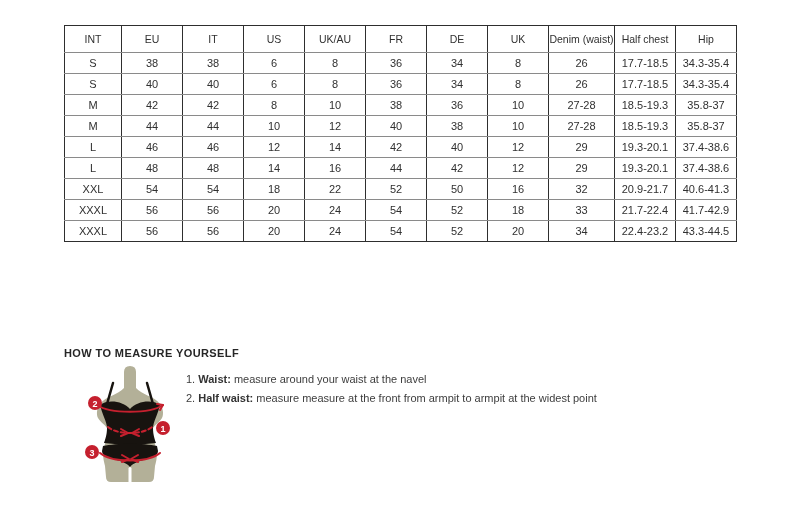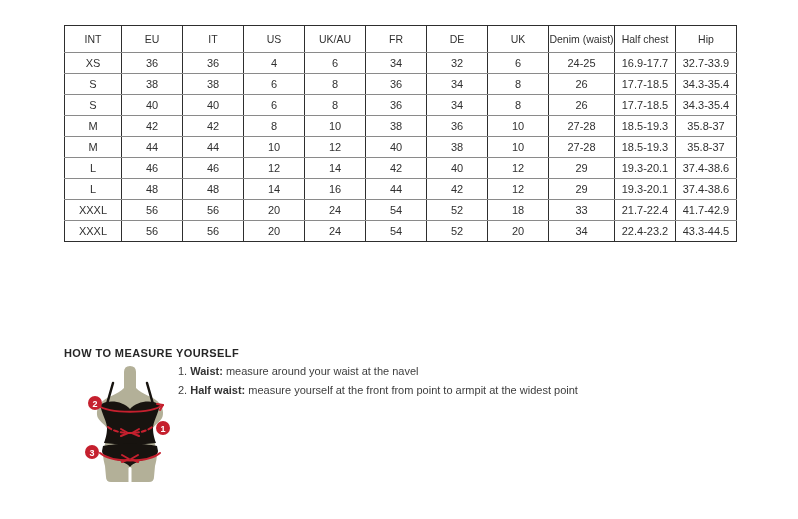--- a/index.html
+++ b/index.html
@@ -53,21 +53,21 @@
     font-size: 11px;
     font-weight: 700;
     letter-spacing: 0.4px;
     color: #262626;
     text-align: center;
   }
   .measure-list {
     position: absolute;
     left: 178px;
     top: 365px;
-    margin: 0;
+    margin: 8px;
     padding: 0;
     list-style: none;
     font-size: 11px;
     line-height: 12px;
     color: #3d3d3d;
   }
   .measure-list li { margin: 0 0 7px 0; }
   .measure-list b { font-weight: 700; color: #333333; }
 
   
@@ -115,33 +115,20 @@
           <th>FR</th>
           <th>DE</th>
           <th>UK</th>
           <th>Denim (waist)</th>
           <th>Half chest</th>
           <th>Hip</th>
         </tr>
     </thead>
     <tbody id="table-body">
         <tr>
-          <td>XS</td>
-          <td>36</td>
-          <td>36</td>
-          <td>4</td>
-          <td>6</td>
-          <td>34</td>
-          <td>32</td>
-          <td>6</td>
-          <td>24-25</td>
-          <td>16.9-17.7</td>
-          <td>32.7-33.9</td>
-        </tr>
-        <tr>
           <td>S</td>
           <td>38</td>
           <td>38</td>
           <td>6</td>
           <td>8</td>
           <td>36</td>
           <td>34</td>
           <td>8</td>
           <td>26</td>
           <td>17.7-18.5</td>
@@ -204,20 +191,33 @@
           <td>48</td>
           <td>48</td>
           <td>14</td>
           <td>16</td>
           <td>44</td>
           <td>42</td>
           <td>12</td>
           <td>29</td>
           <td>19.3-20.1</td>
           <td>37.4-38.6</td>
+        </tr>
+        <tr>
+          <td>XXL</td>
+          <td>54</td>
+          <td>54</td>
+          <td>18</td>
+          <td>22</td>
+          <td>52</td>
+          <td>50</td>
+          <td>16</td>
+          <td>32</td>
+          <td>20.9-21.7</td>
+          <td>40.6-41.3</td>
         </tr>
         <tr>
           <td>XXXL</td>
           <td>56</td>
           <td>56</td>
           <td>20</td>
           <td>24</td>
           <td>54</td>
           <td>52</td>
           <td>18</td>
@@ -300,16 +300,16 @@
       <text class="badge-num" x="11" y="40.5">2</text>
       <circle cx="79" cy="62" r="7" fill="var(--red, #c5202e)"></circle>
       <text class="badge-num" x="79" y="65.5">1</text>
       <circle cx="8" cy="86" r="7" fill="var(--red, #c5202e)"></circle>
       <text class="badge-num" x="8" y="89.5">3</text>
     </g>
   </svg>
 
   <ol class="measure-list" id="measure-list">
       <li><span>1.</span> <b>Waist:</b><span> measure around your waist at the navel</span></li>
-      <li><span>2.</span> <b>Half waist:</b><span> measure yourself at the front from point to armpit at the widest point</span></li>
+      <li><span>2.</span> <b>Half waist:</b><span> measure measure at the front from armpit to armpit at the widest point</span></li>
     </ol>
 
 </div>
 
 </body></html>

